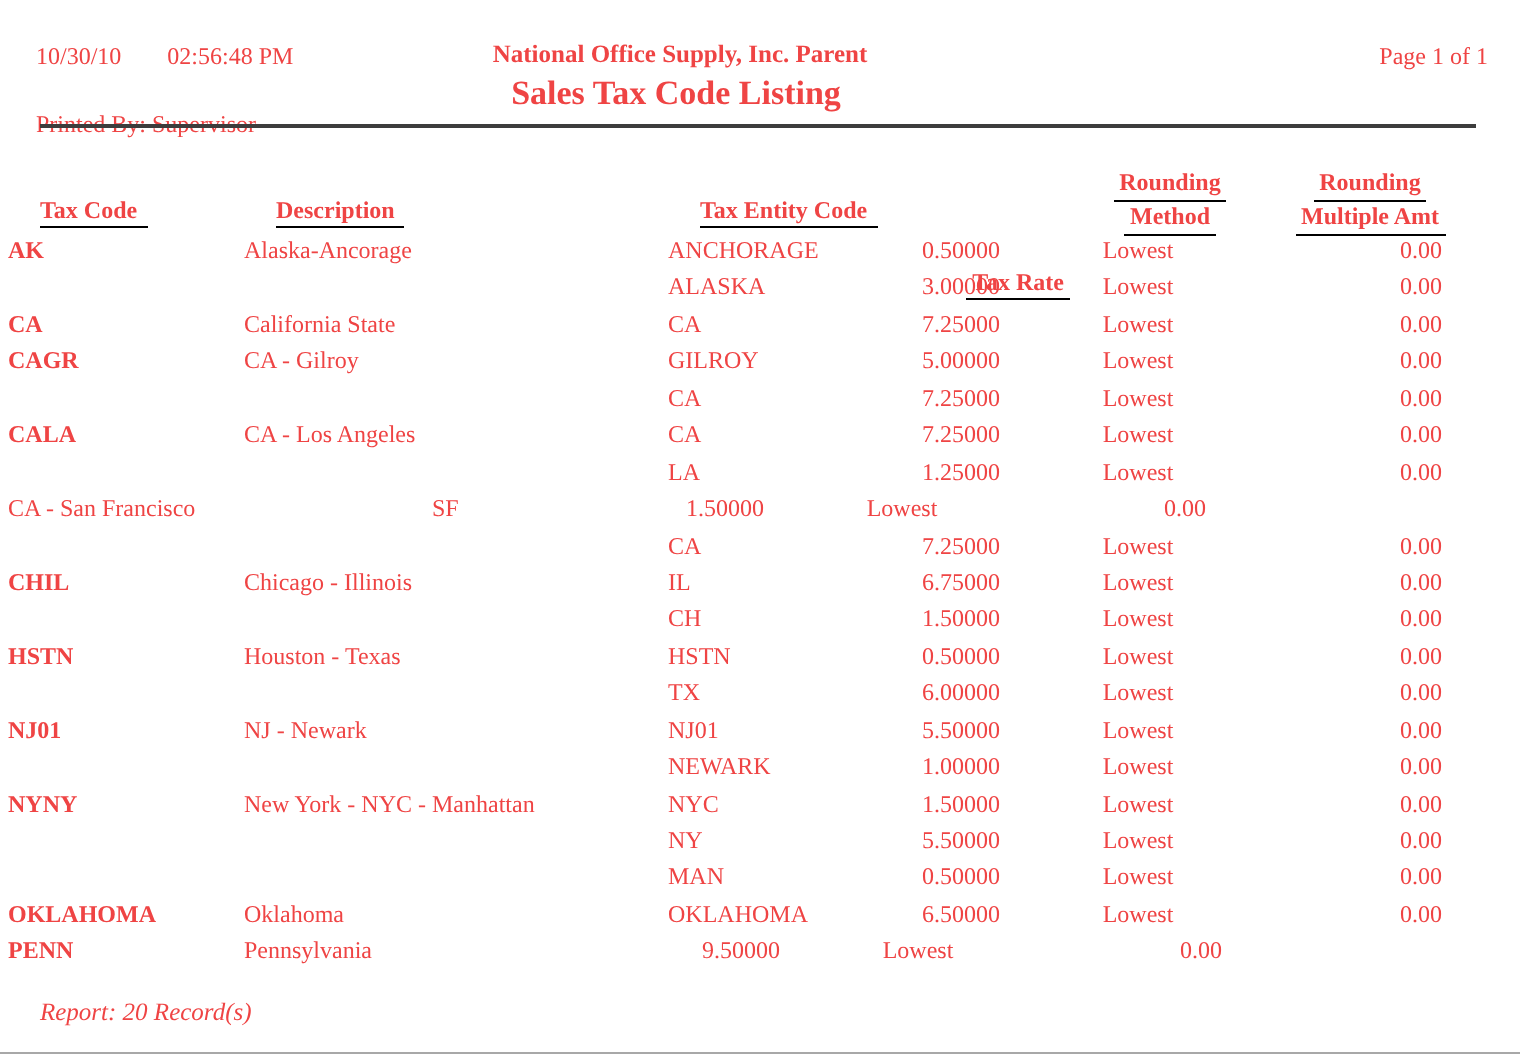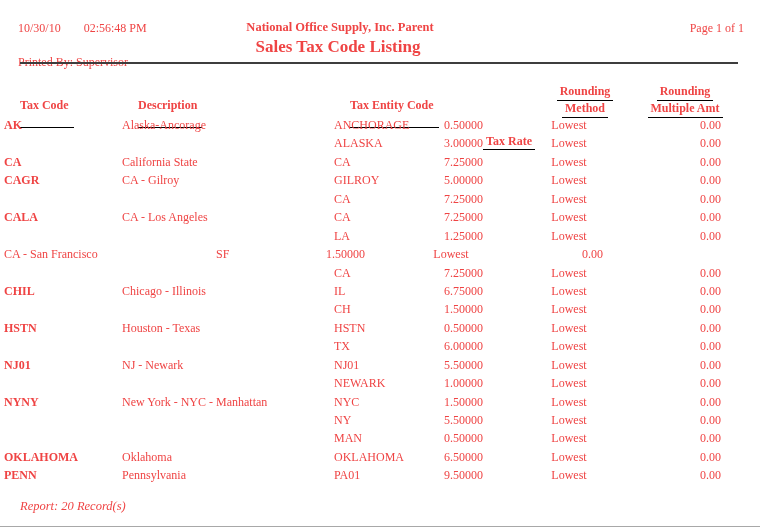--- a/index.html
+++ b/index.html
@@ -23,36 +23,36 @@
   }
   .hdr-title {
     position: absolute; top: 37px; left: 338px; transform: translateX(-50%);
     font-weight: bold; font-size: 17px; white-space: nowrap;
   }
   .hdr-page { position: absolute; top: 21px; right: 16px; font-size: 12px; white-space: nowrap; text-align: center; }
   .rule { position: absolute; top: 62px; left: 20px; width: 718px; border-top: 2px solid #3d3d3d; }
 
   
   .colhead { position: absolute; font-weight: bold; font-size: 12px; line-height: 13px; white-space: nowrap; }
-  .u { display: inline-block; border-bottom: 1.5px solid #000; padding: 0 5px 15px 0; }
+  .u { display: inline-block; border-bottom: 1.5px solid #000; padding: 0 5px 1px 0; }
   .u-c { display: inline-block; border-bottom: 1.5px solid #000; padding: 0 3px 1px 3px; }
   .ch-taxcode { top: 99px; left: 20px; }
   .ch-desc { top: 99px; left: 138px; }
   .ch-entity { top: 99px; left: 350px; }
   .ch-rate { top: 99px; left: 453px; width: 82px; text-align: right; margin-top: 36px; }
   .ch-method { top: 84px; left: 541px; width: 88px; text-align: center; line-height: 15px; }
   .ch-mult { top: 84px; left: 633px; width: 104px; text-align: center; line-height: 15px; }
 
   
   .rows { position: absolute; top: 118px; left: 0; width: 760px; font-size: 12px; }
   .row { display: flex; height: 18.45px; padding-left: 4px; line-height: 14px; }
   .c1 { width: 118px; font-weight: bold; }
   .c2 { width: 212px; }
   .c3 { width: 110px; }
-  .c4 { width: 73px; text-align: left; }
+  .c4 { width: 73px; text-align: center; }
   .c5 { width: 104px; text-align: center; }
   .c6 { width: 100px; text-align: right; }
 
   
   .footer { position: absolute; top: 499px; left: 20px; font-size: 12.5px; font-style: italic; white-space: nowrap; }
   .bottom-edge { position: absolute; top: 526px; left: 0; width: 760px; border-top: 1px solid #a8a8a8; }
 </style>
 </head>
 <body>
 
@@ -229,21 +229,20 @@
         <div class="c1">OKLAHOMA</div>
         <div class="c2">Oklahoma</div>
         <div class="c3">OKLAHOMA</div>
         <div class="c4">6.50000</div>
         <div class="c5">Lowest</div>
         <div class="c6">0.00</div>
       </div>
       <div class="row">
         <div class="c1">PENN</div>
         <div class="c2">Pennsylvania</div>
-        <div class="c3">PA01</div>
         <div class="c4">9.50000</div>
         <div class="c5">Lowest</div>
         <div class="c6">0.00</div>
       </div>
     </div>
 
   <div class="footer">Report: 20 Record(s)</div>
   <div class="bottom-edge"></div>
 </div>
 

